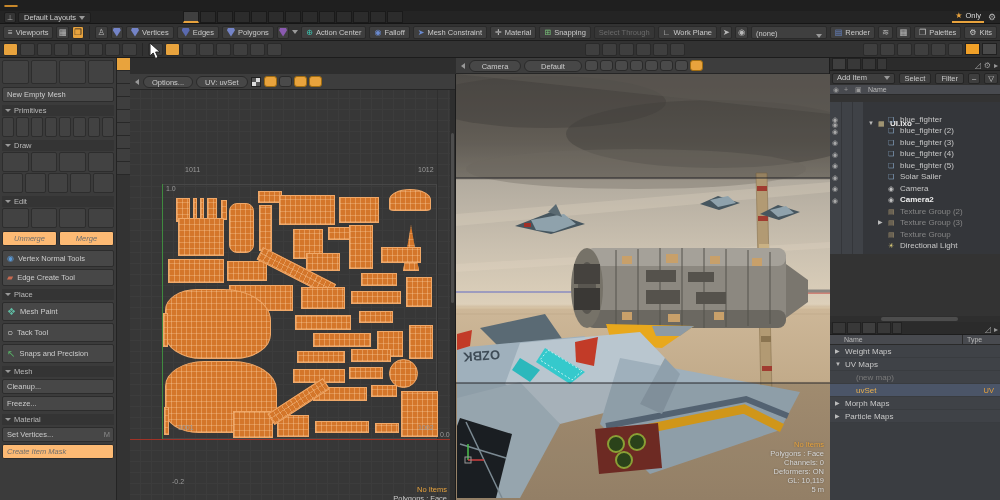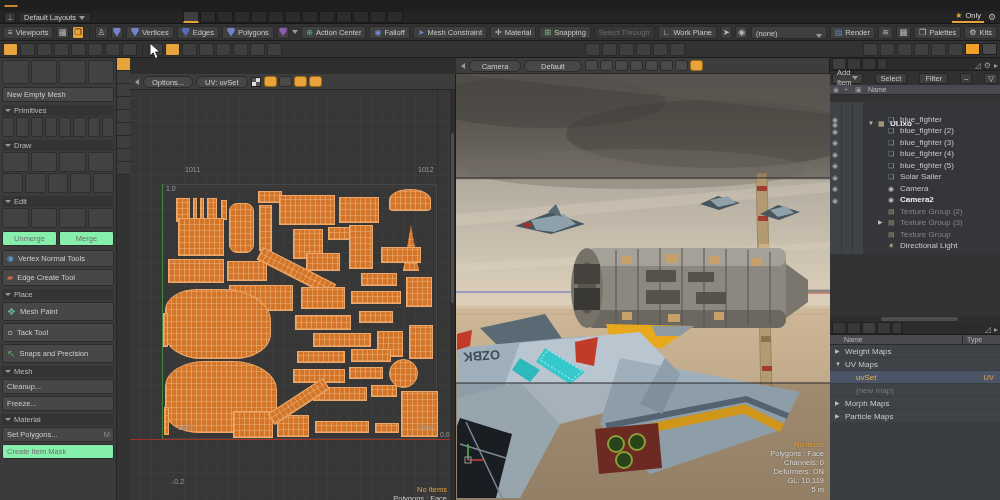--- a/index.html
+++ b/index.html
@@ -35,21 +35,21 @@
   .sep{width:1px;height:13px;background:#262626;margin:0 2px;}
   
   .main{position:relative;height:442px;}
   
   .sidebar{position:absolute;left:0;top:0;width:117px;height:442px;background:#3b3b3b;border-right:1px solid #242424;overflow:hidden;padding:2px 2px 0 2px;}
   .tool4{display:flex;gap:2px;margin-bottom:3px;}
   .tool4 .bigico{flex:1;height:24px;background:#424242;border:1px solid #2d2d2d;border-radius:2px;display:flex;align-items:center;justify-content:center;font-size:12px;color:#6fb8a8;}
   .sbtn{display:block;width:100%;background:#474747;border:1px solid #2c2c2c;border-radius:2px;color:#ccc;font-size:7.5px;text-align:left;padding:2px 4px;margin:2px 0;position:relative;}
   .sbtn .sc{position:absolute;right:3px;top:2px;color:#8a8a8a;}
   .sbtn.iconbtn{display:flex;align-items:center;gap:4px;padding:3px 4px;}
-  .sbtn.dis{color:#6e6e6e;background:#86efac;}
+  .sbtn.dis{color:#6e6e6e;background:#fdba74;font-style:italic;}
   .shdr{background:#343434;color:#b9b9b9;font-size:7.5px;padding:1px 3px;margin:3px 0 1px 0;display:flex;align-items:center;gap:3px;}
   .tri{width:0;height:0;border-top:3px solid #999;border-left:3px solid transparent;border-right:3px solid transparent;}
   .icorow{display:flex;gap:2px;margin:1px 0;}
   .icorow .cell{flex:1;height:20px;background:#424242;border:1px solid #2d2d2d;border-radius:2px;display:flex;align-items:center;justify-content:center;font-size:10px;color:#9fb4c4;}
   .icorow .cell.teal2{color:#5fb8a0;} .icorow .cell.green{color:#58b868;}
   .half{display:flex;gap:2px;}
   .half .sbtn{flex:1;text-align:center;}
   
   .vtabs{position:absolute;left:117px;top:0;width:13px;height:442px;background:#333;display:flex;flex-direction:column;}
   .vtab{writing-mode:vertical-rl;font-size:7px;color:#b5b5b5;background:#3e3e3e;border-bottom:1px solid #282828;padding:6px 0;text-align:center;width:13px;}
@@ -79,21 +79,21 @@
   .scene{position:absolute;left:0;top:16px;width:374px;height:426px;}
   .vp-info{position:absolute;right:6px;bottom:6px;text-align:right;font-size:7.5px;line-height:9px;color:#d8d8d8;z-index:6;text-shadow:0 0 2px rgba(0,0,0,.4);}
   .vp-info .hl{color:#e8a33d;}
   
   .rpanel{position:absolute;left:830px;top:0;width:170px;height:442px;background:#333;}
   .ptabbar{height:13px;background:#2b2b2b;display:flex;align-items:flex-end;gap:1px;padding:0 2px;border-bottom:1px solid #1d1d1d;}
   .ptab{padding:1px 6px;font-size:7.5px;background:#383838;border:1px solid #222;color:#b0b0b0;height:12px;line-height:9px;}
   .ptab.sel{color:#e8a33d;background:#3f3f3f;}
   .ptab.plus{padding:1px 4px;}
   .ptb-rt{margin-left:auto;color:#999;font-size:8px;display:flex;gap:3px;align-items:center;}
-  .addrow{height:14px;display:flex;align-items:center;gap:12px;padding:1px 2px;background:#313131;}
+  .addrow{height:14px;display:flex;align-items:center;gap:4px;padding:1px 2px;background:#313131;}
   .addrow .dd2{flex:1;background:#3e3e3e;border:1px solid #252525;border-radius:2px;height:11px;line-height:10px;padding:0 4px;font-size:7.5px;color:#c8c8c8;display:flex;align-items:center;}
   .addrow .dd2 .car{margin-left:auto;}
   .sbtn2{background:#3e3e3e;border:1px solid #252525;border-radius:2px;height:11px;line-height:10px;padding:0 5px;font-size:7.5px;color:#c8c8c8;}
   .colhdr{height:10px;background:#484a4f;border-bottom:1px solid #2a2a2a;color:#b9b9b9;font-size:7px;line-height:10px;padding-left:38px;position:relative;}
   .slist{background:#3f4247;height:152px;position:relative;background-image:linear-gradient(90deg,transparent 0 11px,#34363a 11px 12px,transparent 12px 22px,#34363a 22px 23px,transparent 23px 33px,#34363a 33px 34px);margin-top:7px;}
   .srow{position:relative;height:11.5px;line-height:11.5px;font-size:8px;color:#c8c8c8;padding-left:38px;display:flex;align-items:center;gap:3px;white-space:nowrap;overflow:hidden;}
   .srow .eye{position:absolute;left:2px;top:2.5px;width:7px;height:7px;color:#a8a8a8;font-size:7px;line-height:7px;}
   .srow .arr{width:7px;color:#bbb;font-size:6px;}
   .srow .icn{font-size:7px;width:9px;}
   .srow.d1{padding-left:48px;}
@@ -386,21 +386,21 @@
       <div class="shdr">
           <span class="tri"></span>
           <span>Mesh</span>
         </div>
       <button class="sbtn">Cleanup...</button>
       <button class="sbtn">Freeze...</button>
       <div class="shdr">
           <span class="tri"></span>
           <span>Material</span>
         </div>
-      <button class="sbtn"><span>Set Polygons...</span><span class="sc">M</span></button>
+      <button class="sbtn"><span>Set Vertices...</span><span class="sc">M</span></button>
       <button class="sbtn dis">Create Item Mask</button>
     </div>
 
     <div class="vtabs">
 
     <span class="vtab sel"></span>
         <span class="vtab"></span>
         <span class="vtab"></span>
         <span class="vtab"></span>
         <span class="vtab"></span>
@@ -809,29 +809,29 @@
         <div class="vrow">
               <span class="arr">▶</span>
               <span class="lbl">Weight Maps</span>
               <span class="tval"></span>
             </div>
             <div class="vrow">
               <span class="arr">▼</span>
               <span class="lbl">UV Maps</span>
               <span class="tval"></span>
             </div>
+            <div class="vrow gray d1">
+              <span class="arr"></span>
+              <span class="lbl">(new map)</span>
+              <span class="tval"></span>
+            </div>
             <div class="vrow sel d1">
               <span class="arr"></span>
               <span class="lbl">uvSet</span>
               <span class="tval">UV</span>
-            </div>
-            <div class="vrow gray d1">
-              <span class="arr"></span>
-              <span class="lbl">(new map)</span>
-              <span class="tval"></span>
             </div>
             <div class="vrow">
               <span class="arr">▶</span>
               <span class="lbl">Morph Maps</span>
               <span class="tval"></span>
             </div>
             <div class="vrow">
               <span class="arr">▶</span>
               <span class="lbl">Particle Maps</span>
               <span class="tval"></span>

